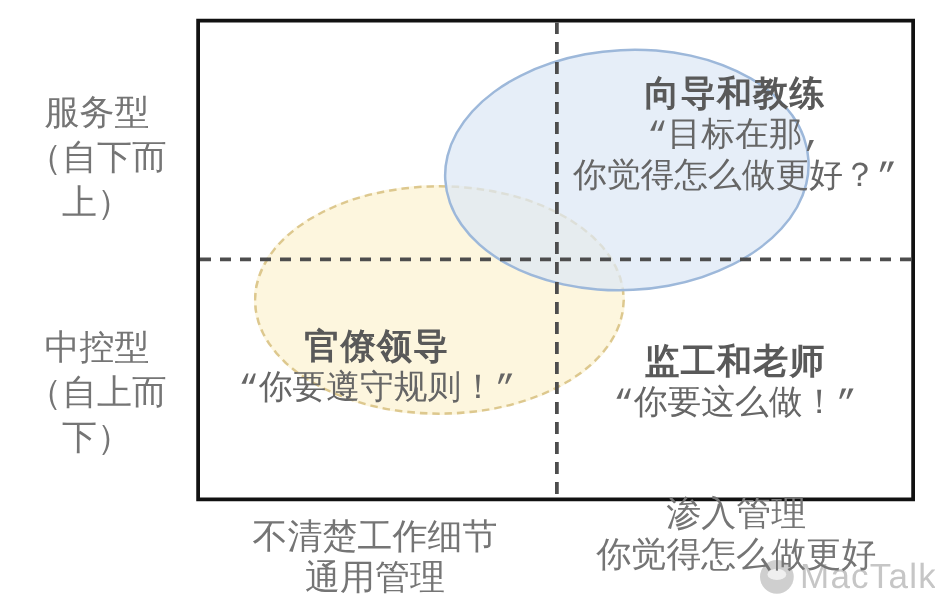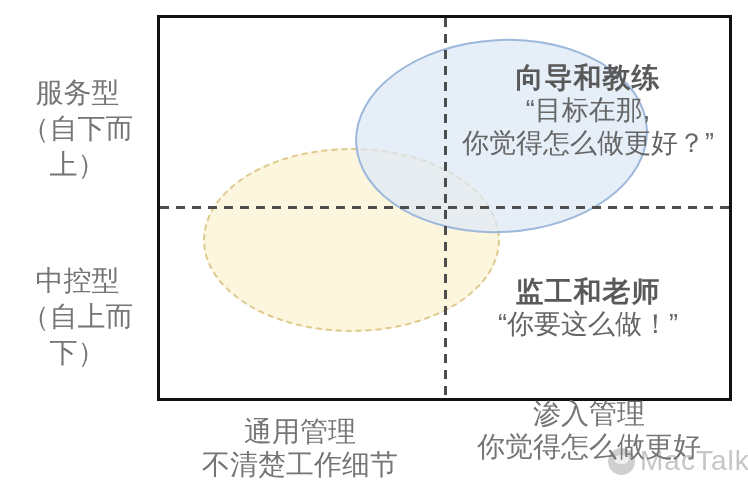--- a/index.html
+++ b/index.html
@@ -31,21 +31,21 @@
     left:203px;top:148px;width:297px;height:184px;z-index:2;
     background:#fdf6de;border:2px dashed #ddc88e;
   }
   .ellipse-blue{
     left:355px;top:39px;width:293px;height:194px;z-index:3;
     background:rgba(221,231,245,0.72);border:2px solid #9db8da;
     transform:rotate(-3deg);
   }
 
   
-  .txt{position:absolute;text-align:center;z-index:5;}
+  .txt{position:absolute;text-align:center;z-index:5;font-family:Liberation Mono, monospace;}
   .q-title{font-size:28px;font-weight:700;color:#595959;line-height:33px;letter-spacing:1px;}
   .q-quote{font-size:27px;font-weight:400;color:#666666;line-height:33px;}
 
   .q-tl{left:159px;top:80px;width:285px;}
   .q-tr{left:446px;top:61px;width:284px;text-align:center;}
   .q-bl{left:159px;top:263px;width:285px;}
   .q-br{left:446px;top:275px;width:284px;}
 
   .axis-y{font-size:28px;color:#757575;line-height:36px;}
   .axis-y-top{left:0;top:75px;width:155px;}
@@ -99,28 +99,32 @@
   <div class="ellipse ellipse-yellow"></div>
   <div class="ellipse ellipse-blue"></div>
 
 
   <div class="txt q-tr">
     <div class="q-title">向导和教练</div>
     <div class="q-quote">“目标在那,</div>
     <div class="q-quote">你觉得怎么做更好？”</div>
   </div>
 
+  <div class="txt q-bl">
+    <div class="q-title">官僚领导</div>
+    <div class="q-quote">“你要遵守规则！”</div>
+  </div>
 
   <div class="txt q-br">
     <div class="q-title">监工和老师</div>
     <div class="q-quote">“你要这么做！”</div>
   </div>
 
   <div class="txt axis-x axis-x-left">
+    <div>不清楚工作细节</div>
     <div>通用管理</div>
-    <div>不清楚工作细节</div>
   </div>
   <div class="txt axis-x axis-x-right">
     <div>渗入管理</div>
     <div>你觉得怎么做更好</div>
   </div>
 
 </div>
 
 </body></html>

